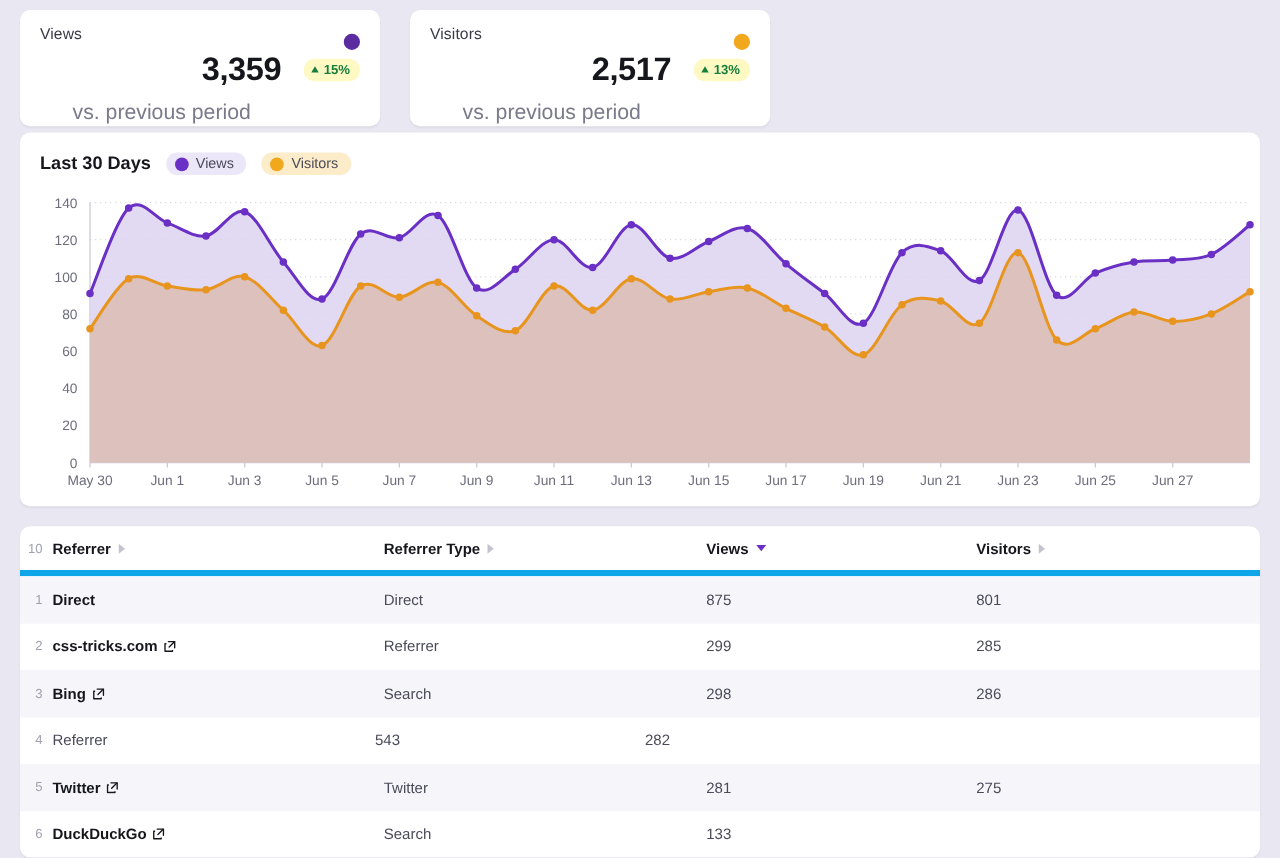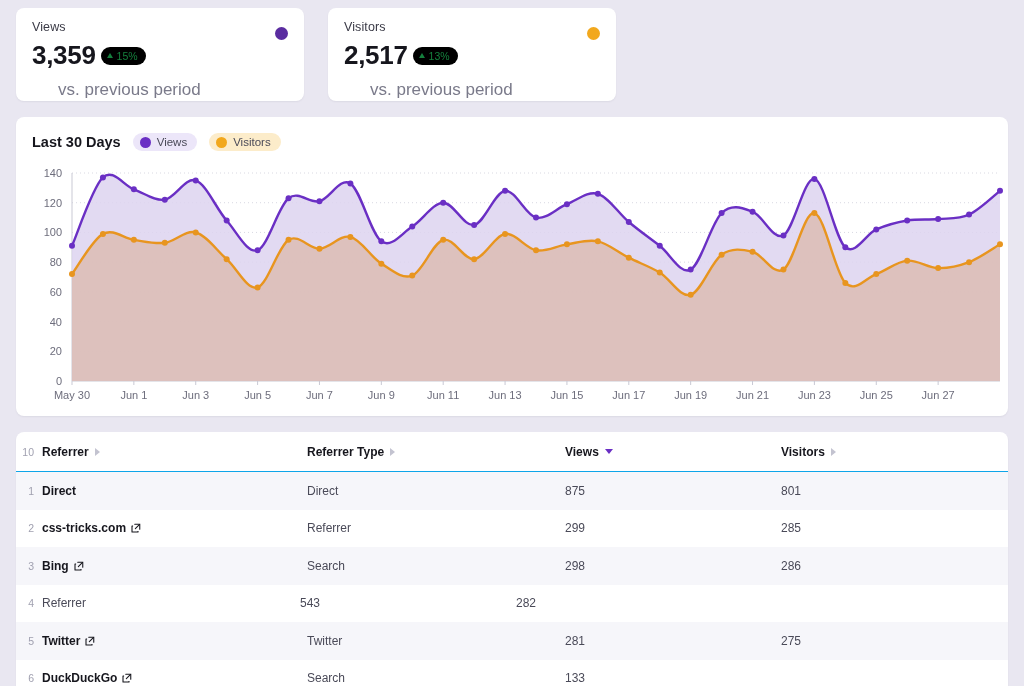--- a/index.html
+++ b/index.html
@@ -25,40 +25,40 @@
   }
   .stat-title {
     font-size: 12.5px; color: #3a3a46; letter-spacing: .1px;
   }
   .stat-dot {
     position: absolute; top: 19px; right: 16px;
     width: 13px; height: 13px; border-radius: 50%;
   }
   .stat-dot.views { background: #5a2ca0; }
   .stat-dot.visitors { background: #f2a81d; }
-  .stat-mid { display: flex; align-items: center; gap: 5px; margin-top: 6px; }
+  .stat-mid { display: flex; align-items: center; gap: 18px; margin-top: 6px; justify-content: flex-end; }
   .stat-value { font-size: 26px; font-weight: bold; color: #16161d; letter-spacing: -0.3px; }
   .stat-badge {
-    background: #000000; color: #15803d;
+    background: #fef9c3; color: #15803d;
     border-radius: 9px; padding: 3px 8px 3px 6px;
-    font-size: 10.5px; font-weight: normal;
+    font-size: 10.5px; font-weight: bold;
     display: inline-flex; align-items: center; gap: 4px;
   }
   .tri-up {
     width: 0; height: 0;
     border-left: 3.5px solid transparent;
     border-right: 3.5px solid transparent;
     border-bottom: 5px solid #15803d;
   }
   .stat-sub { font-size: 17px; color: #7a7a8a; margin-top: 9px; margin-left: 26px; }
 
   
   .chart-card {
     background: #ffffff; border-radius: 8px;
-    margin-top: 16px; height: 299px;
+    margin-top: 5px; height: 299px;
     padding: 16px 16px 0 16px;
     box-shadow: 0 1px 2px rgba(16,16,40,.06);
     position: relative;
   }
   .chart-head { display: flex; align-items: center; gap: 12px; }
   .chart-title { font-size: 14.5px; font-weight: bold; color: #16161d; }
   .legend-pill {
     display: inline-flex; align-items: center; gap: 6px;
     border-radius: 11px; padding: 3px 10px 3px 7px;
     font-size: 11.5px; color: #4a4a58; font-weight: 500;
@@ -72,21 +72,21 @@
   svg.plot { display: block; }
   .axis-text { font-size: 11px; fill: #6d6d7c; font-family: "Liberation Sans", sans-serif; }
 
   
   .table-card {
     background: #ffffff; border-radius: 8px;
     margin-top: 16px; overflow: hidden;
     box-shadow: 0 1px 2px rgba(16,16,40,.06);
   }
   .trow { display: flex; align-items: center; height: 37.5px; }
-  .thead { height: 40px; border-bottom: 1px solid #0ea5e9; }
+  .thead { height: 40px; border-bottom: 5px solid #0ea5e9; }
   .trow.alt { background: #f6f6fa; }
   .c-rank { width: 26px; text-align: right; font-size: 10.5px; color: #a0a0b0; padding-right: 8px; }
   .c-ref { width: 265px; font-size: 12px; }
   .c-type { width: 258px; font-size: 12px; color: #4a4a58; }
   .c-views { width: 216px; font-size: 12px; color: #4a4a58; }
   .c-visitors { width: 200px; font-size: 12px; color: #4a4a58; }
   .th-label { font-weight: bold; color: #16161d; font-size: 12px; display: inline-flex; align-items: center; gap: 6px; }
   .sort-right {
     width: 0; height: 0;
     border-top: 4px solid transparent; border-bottom: 4px solid transparent;

